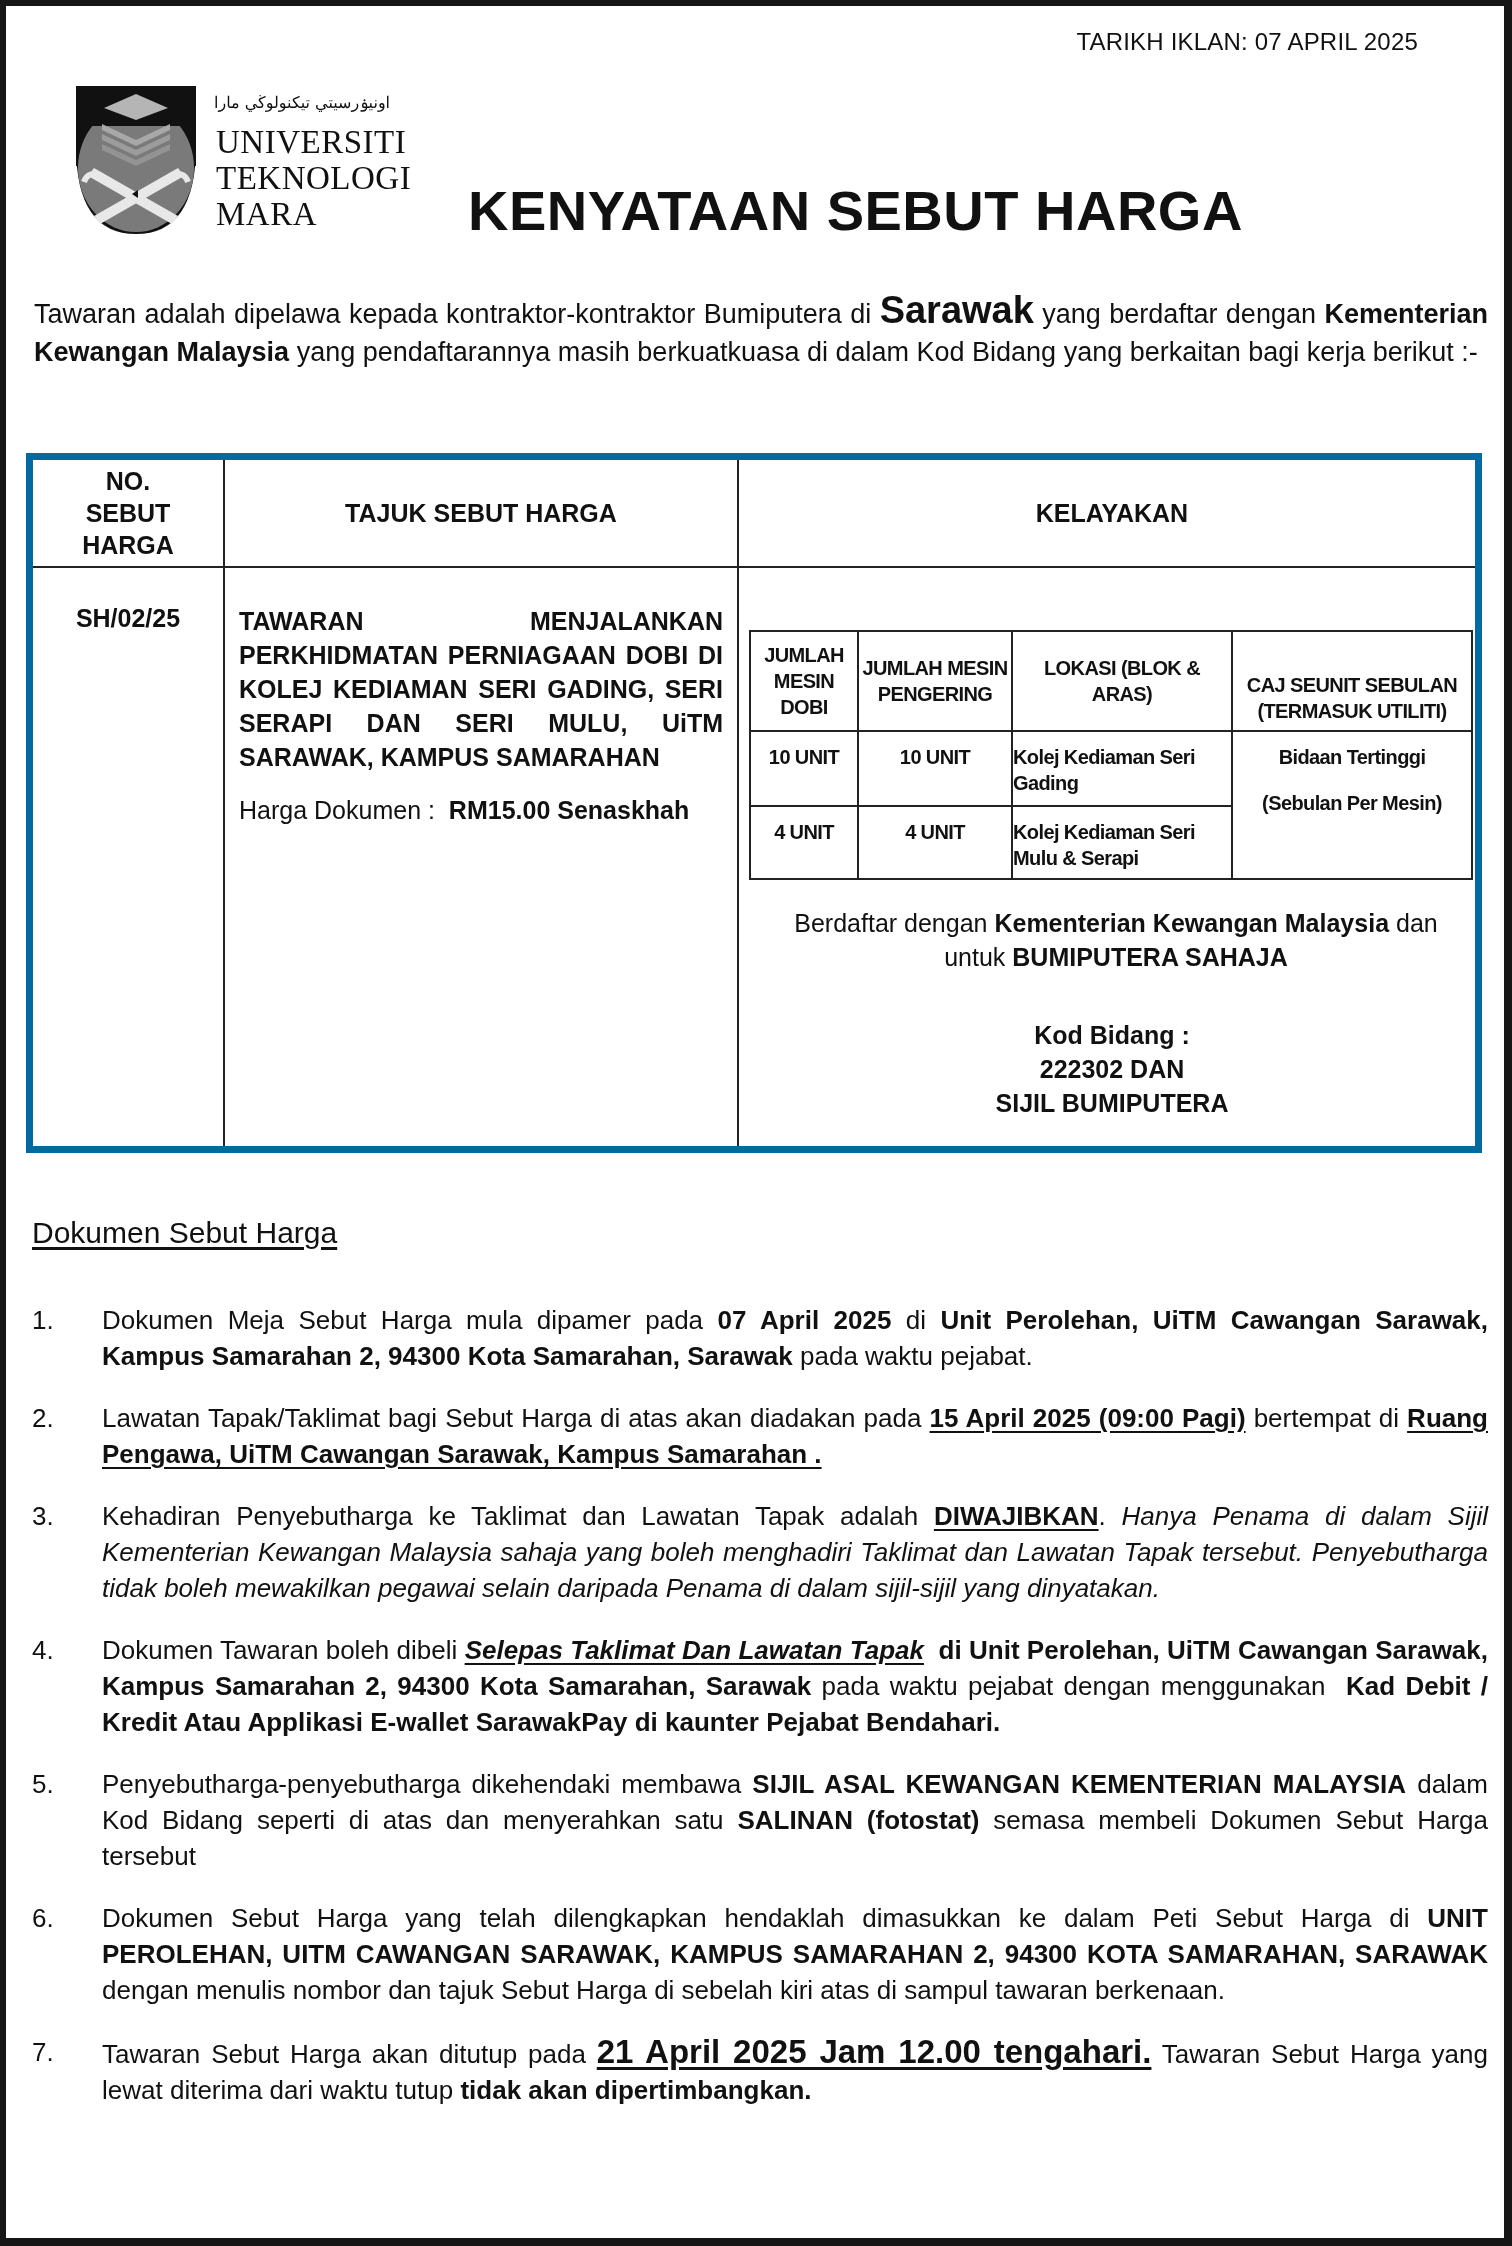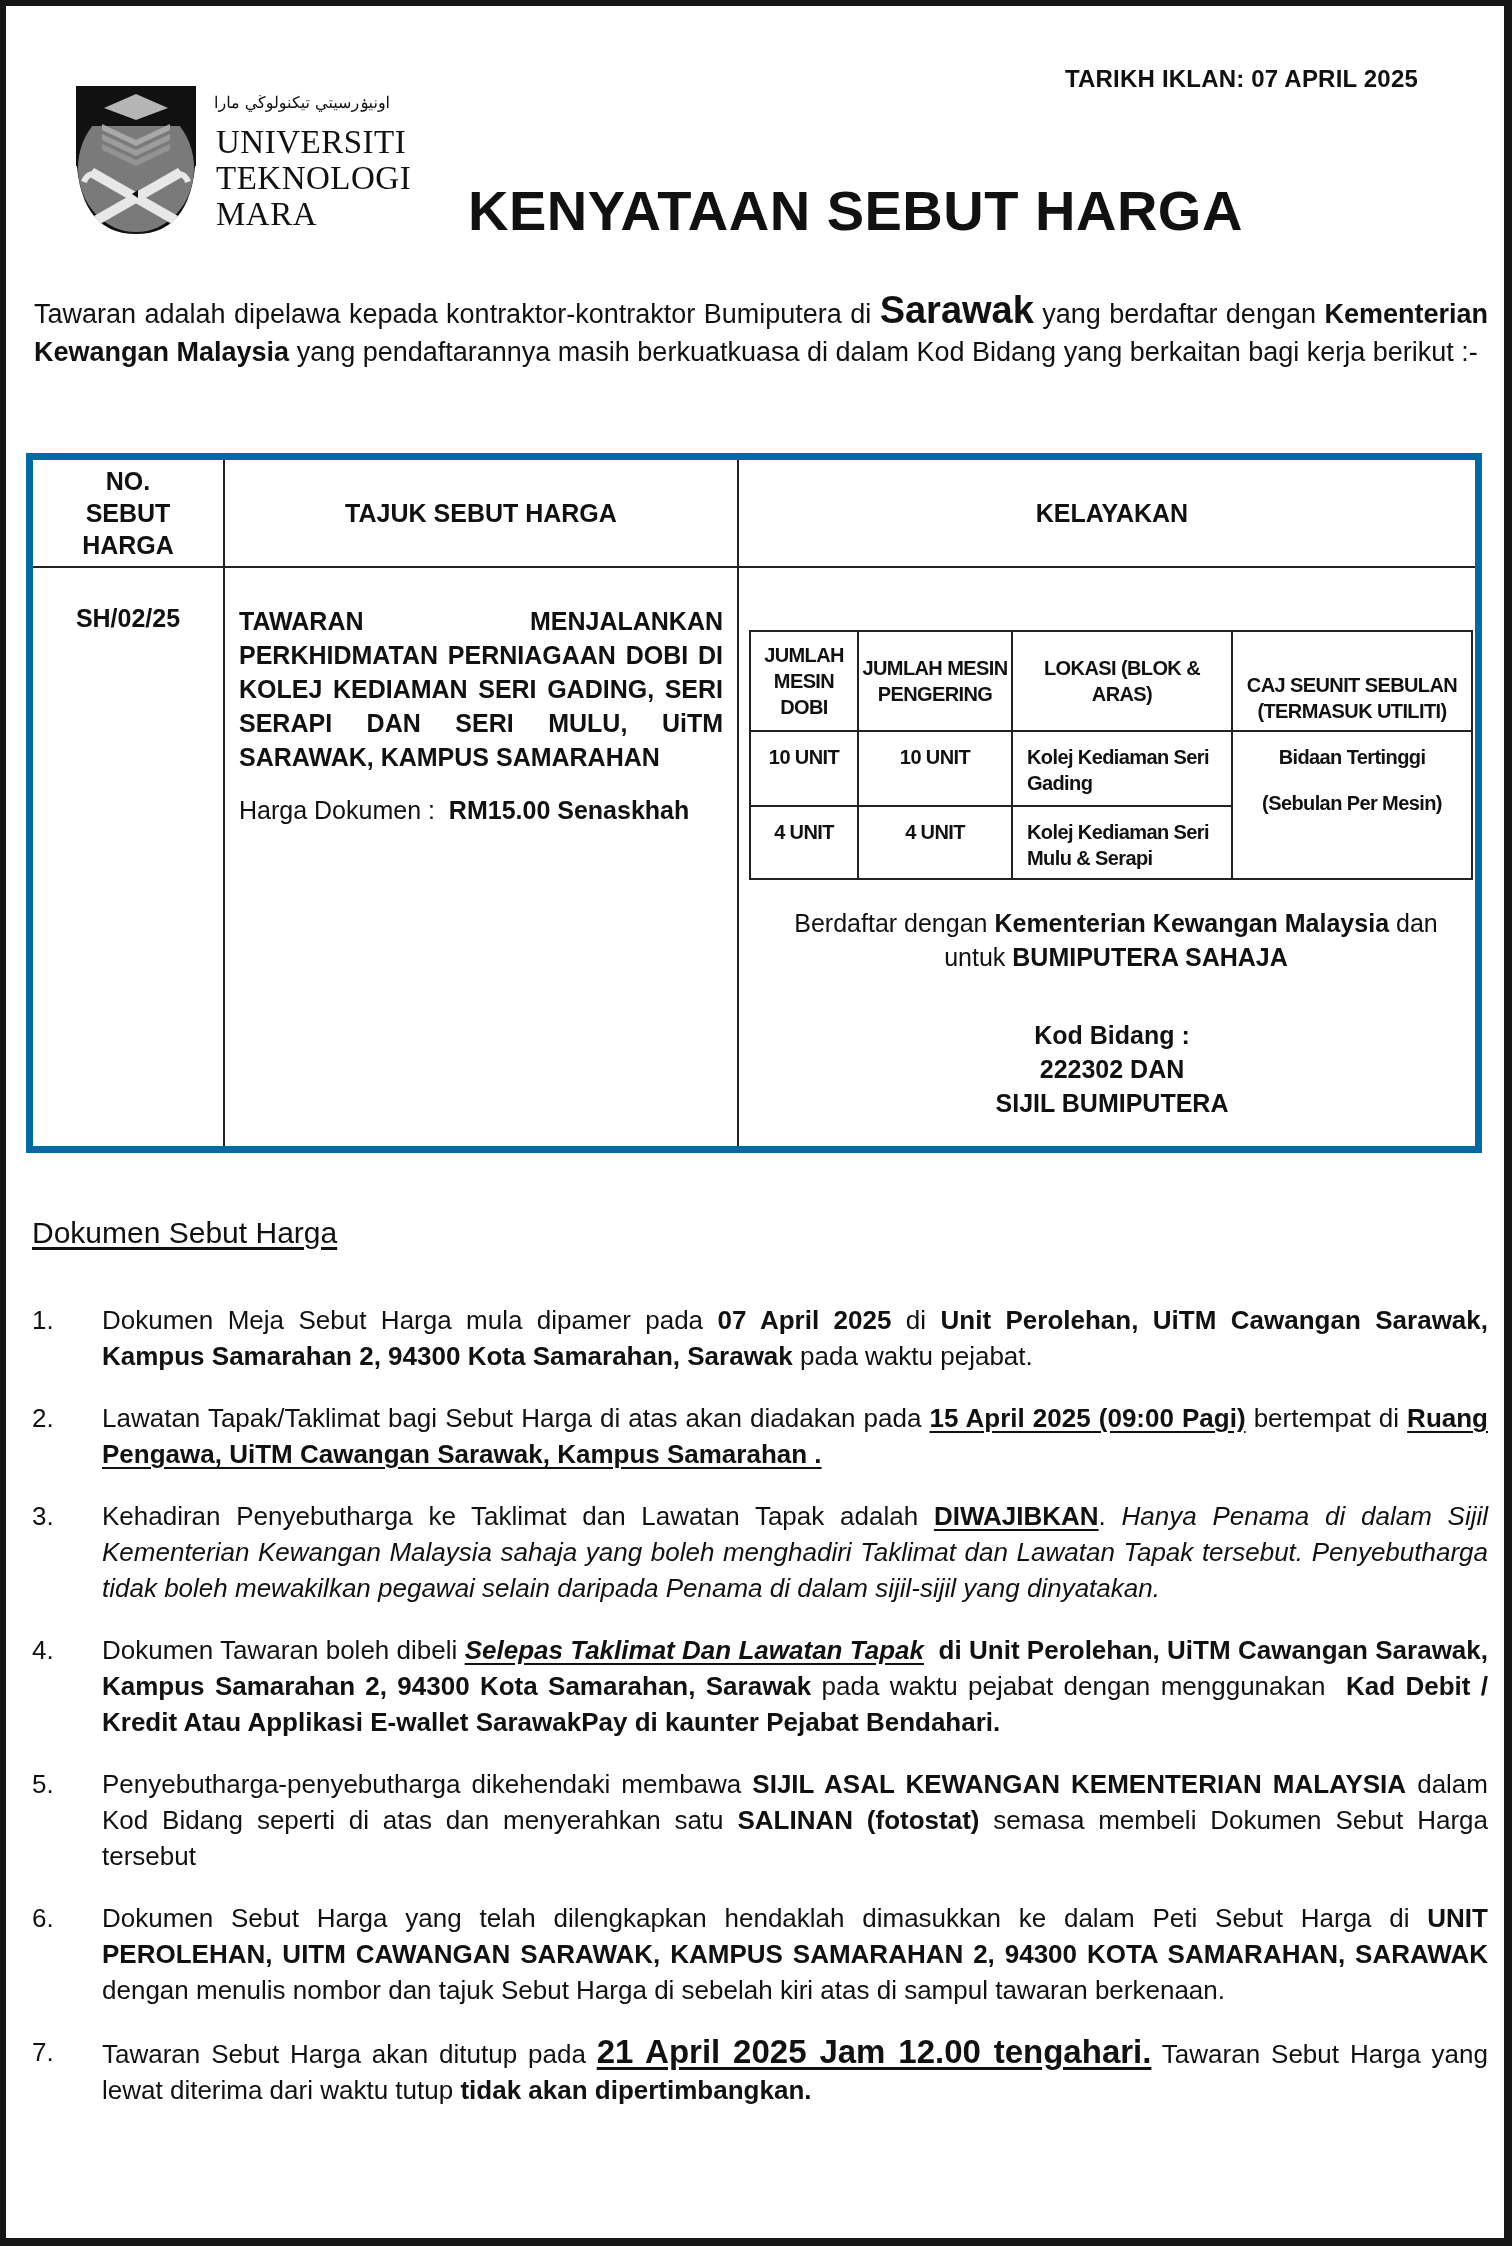--- a/index.html
+++ b/index.html
@@ -12,23 +12,22 @@
   }
   .page {
     position: absolute;
     left: 6px; top: 6px;
     width: 1498px; height: 2232px;
     background: #fff;
   }
   .ad-date {
     position: absolute;
     right: 86px; top: 22px;
-    font-weight: bold; font-size: 24px;
+    font-weight: normal; font-size: 24px;
     letter-spacing: 0.2px;
-    margin-top: 37px;
   }
   .logo {
     position: absolute;
     left: 70px; top: 80px;
     width: 360px; height: 150px;
   }
   .logo-emblem {
     position: absolute; left: 0; top: 0;
     width: 120px; height: 148px;
   }
@@ -103,21 +102,21 @@
     width: 724px; height: 250px;
     border: 2px solid #222; box-sizing: border-box;
   }
   .inner .iv { position: absolute; top: 0; bottom: 0; width: 2px; background: #222; }
   .inner .ih { position: absolute; height: 2px; background: #222; }
   .icell {
     position: absolute; display: flex; align-items: center; justify-content: center;
     text-align: center; font-weight: bold; font-size: 20px; line-height: 26px;
     letter-spacing: -0.6px;
   }
-  .icell.left { justify-content: flex-start; text-align: left; padding-left: 14px; box-sizing: border-box; }
+  .icell.left { justify-content: flex-start; text-align: left; box-sizing: border-box; }
   .icell.top { align-items: flex-start; padding-top: 12px; box-sizing: border-box; }
 
   .elig {
     position: absolute; left: 8px; right: 0; top: 338px;
     text-align: center; font-size: 25px; line-height: 34px;
   }
   .elig b { font-weight: bold; }
   .kod {
     position: absolute; left: 0; right: 0; top: 450px;
     text-align: center; font-weight: bold; font-size: 25px; line-height: 34px;

